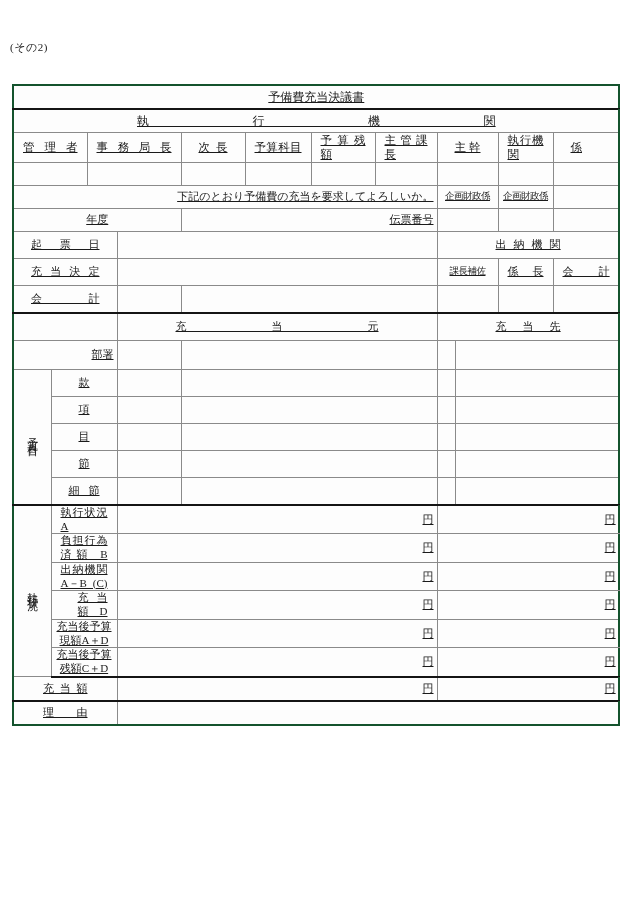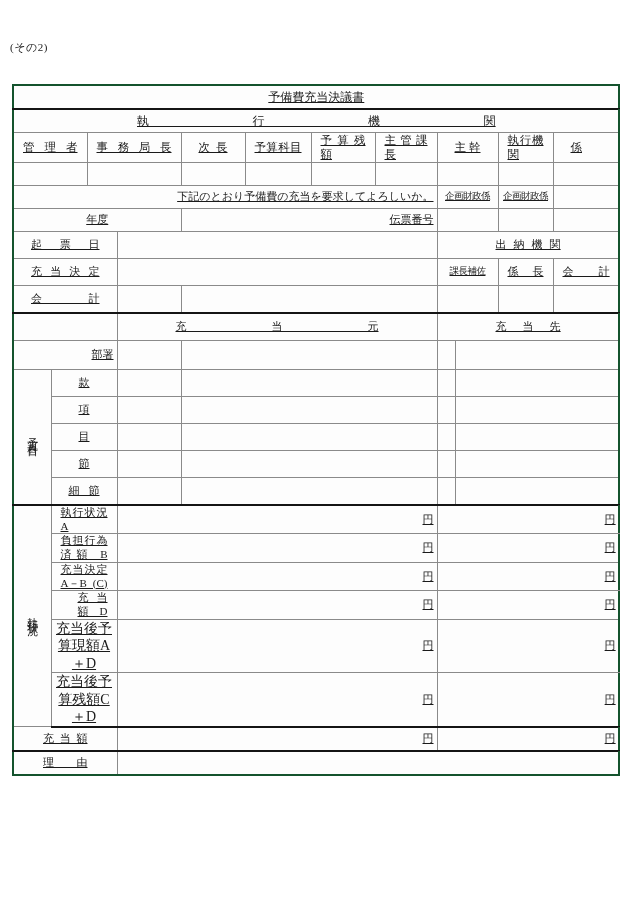--- a/index.html
+++ b/index.html
@@ -98,21 +98,21 @@
     padding: 0 55px;
     box-sizing: border-box;
   }
 
   .title-cell { height: 46px; font-size: 12px; }
   .exec-head { height: 26px; font-size: 12px; }
   .approver { height: 22px; font-size: 11.5px; }
   .approver-blank { height: 64px; }
   .request-row { height: 26px; }
   .year-row { height: 26px; }
-  .small { font-size: 14px; margin-top: 40px; }
+  .small { font-size: 11px; margin-top: 40px; }
   .tiny { font-size: 9.5px; letter-spacing: -0.5px; }
   .yen { text-align: right; padding-right: 26px; }
   .vert {
     writing-mode: vertical-rl;
     text-orientation: upright;
     display: inline-block;
     line-height: 1.55;
     letter-spacing: 3px;
   }
   .vert-wrap { text-align: center; }
@@ -323,21 +323,21 @@
     </tr>
     <tr>
       <td class="c" colspan="2" style="height:26px;">
         <span class="spread">負担行為済額 B</span>
       </td>
       <td class="yen" colspan="5" style="height:26px;">円</td>
       <td class="yen" colspan="5" style="height:26px;">円</td>
     </tr>
     <tr>
       <td class="c" colspan="2" style="height:26px;">
-        <span class="spread">充当決定 A－B (C)</span>
+        <span class="spread">出納機関 A－B (C)</span>
       </td>
       <td class="yen" colspan="5" style="height:26px;">円</td>
       <td class="yen" colspan="5" style="height:26px;">円</td>
     </tr>
     <tr>
       <td class="c" colspan="2" style="height:26px;padding-left:20px;">
         <span class="spread">充当額 D</span>
       </td>
       <td class="yen" colspan="5" style="height:26px;">円</td>
       <td class="yen" colspan="5" style="height:26px;">円</td>

